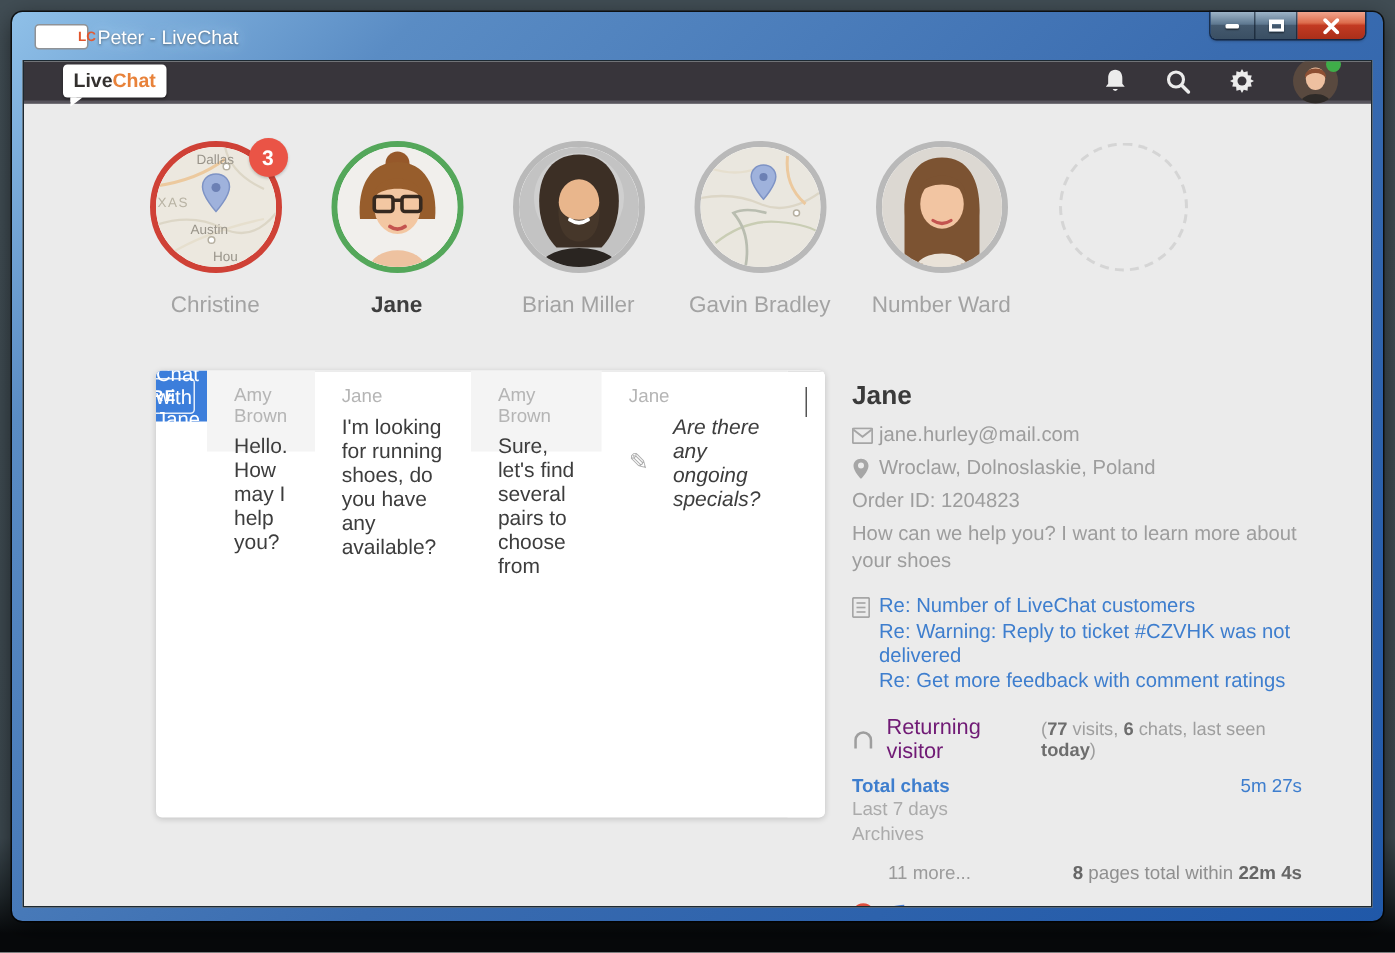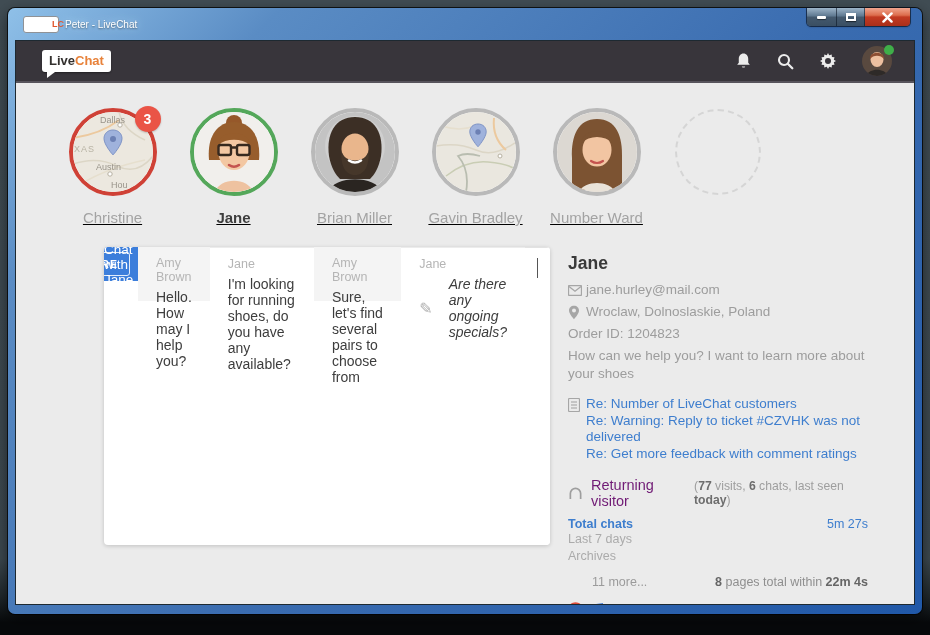--- a/index.html
+++ b/index.html
@@ -16,55 +16,55 @@
     background:linear-gradient(135deg,#8fc0e8 0%, #5a8cc4 18%, #3a6cb0 55%, #2058a8 100%);
     box-shadow:0 0 0 1px rgba(0,0,0,0.75), 0 5px 16px rgba(0,0,0,0.55);
   }
   .titlebar { position:relative; height:32px; display:flex; align-items:center; }
   .lc-badge {
     width:17px; height:17px; margin-left:15px; background:#fff; border:1px solid #8f9296;
     border-radius:3px; display:flex; align-items:center; justify-content:center;
     font-size:9px; font-weight:700; color:#e2552c;padding-left:34px;
   }
   .win-title {
-    margin-left:6px; color:#fff; font-size:10px;
+    margin-left:6px; color:#fff; font-size:13px;
     text-shadow:0 0 9px rgba(190,225,255,0.95), 0 1px 2px rgba(0,0,0,0.55);
   }
   .win-controls { position:absolute; top:0; right:12px; display:flex; height:18px;
     border-radius:0 0 4px 4px; overflow:hidden; box-shadow:0 0 0 1px rgba(10,20,35,0.65), 0 1px 2px rgba(0,0,0,0.3); }
   .wc-btn { display:flex; align-items:center; justify-content:center; height:18px; cursor:default; }
   .wc-min,.wc-max { width:29px; background:linear-gradient(#9db4c8 0%, #5e7document890 45%, #44596e 50%, #3a4f63 100%);
     background:linear-gradient(#9db4c8 0%, #5e7890 45%, #44596e 50%, #3a4f63 100%); }
   .wc-max { border-left:1px solid rgba(12,24,38,0.6); border-right:1px solid rgba(12,24,38,0.6); }
   .wc-close { width:45px; background:linear-gradient(#f0a58e 0%, #dd6d4d 40%, #c23a22 50%, #aa2f1a 100%); }
   .glyph-min { width:9px; height:3px; background:#fff; border-radius:1px; box-shadow:0 1px 1px rgba(0,0,0,0.5); }
   .glyph-max { width:10px; height:8px; border:2px solid #fff; border-top-width:3px; box-shadow:0 1px 1px rgba(0,0,0,0.5); }
   
   .app { position:absolute; left:7px; right:7px; top:32px; bottom:9px;
     background:#ebebeb; border:1px solid #1d2931; overflow:hidden; }
   
-  .navbar { height:42px; background:#38353b; border-bottom:2px solid #57545c;
+  .navbar { height:28px; background:#38353b; border-bottom:2px solid #57545c;
     display:flex; align-items:center; }
   .logo { position:relative; margin-left:26px; background:#fff; border-radius:3px;
     padding:4px 7px 5px; font-size:13px; font-weight:700; line-height:1;
     box-shadow:0 1px 2px rgba(0,0,0,0.4); cursor:pointer; }
   .logo::after { content:""; position:absolute; left:5px; bottom:-6px;
     border:4px solid transparent; border-top-color:#fff; border-left-color:#fff; border-width:3px 4px; }
   .logo .l1 { color:#33302e; } .logo .l2 { color:#e8823a; }
   .menu { display:flex; margin-left:42px; gap:39px; }
   .menu-item { font-size:11px; font-weight:700; letter-spacing:1.4px; color:#d3d2d6; cursor:pointer; }
   .menu-item.active { color:#e78f3c; }
   .nav-right { margin-left:auto; margin-right:22px; display:flex; align-items:center; gap:25px; }
   .nav-icon { display:flex; cursor:pointer; }
   .nav-avatar { position:relative; width:30px; height:30px; border-radius:50%; overflow:visible; cursor:pointer; }
   .nav-avatar svg { border-radius:50%; display:block; }
   .status-dot { position:absolute; top:-1px; right:-2px; width:10px; height:10px;
     border-radius:50%; background:#3fae49; }
   
-  .customers { display:flex; padding-left:36px; margin-top:25px;text-decoration:underline; }
+  .customers { display:flex; padding-left:67px; margin-top:25px; }
   .cust { width:121px; display:flex; flex-direction:column; align-items:center; }
   .ring { position:relative; width:88px; height:88px; border-radius:50%;
     border:4px solid #b9b9b9; overflow:visible; cursor:pointer; background:#fff; }
   .ring svg { position:absolute; left:0; top:0; width:80px; height:80px; border-radius:50%; display:block; }
   .ring.red { border-color:#cf4136; } .ring.green { border-color:#54a75a; }
   .ring.dashed { border:2px dashed #d5d5d5; width:86px; height:86px; margin-top:1px; background:transparent; }
   .badge { position:absolute; top:-6px; right:-8px; width:26px; height:26px; border-radius:50%;
     background:#ea5446; color:#fff; font-size:14px; font-weight:700;
     display:flex; align-items:center; justify-content:center; box-shadow:0 1px 2px rgba(0,0,0,0.2); }
   .cust-name { margin-top:13px; font-size:15px; color:#a3a3a3; }

